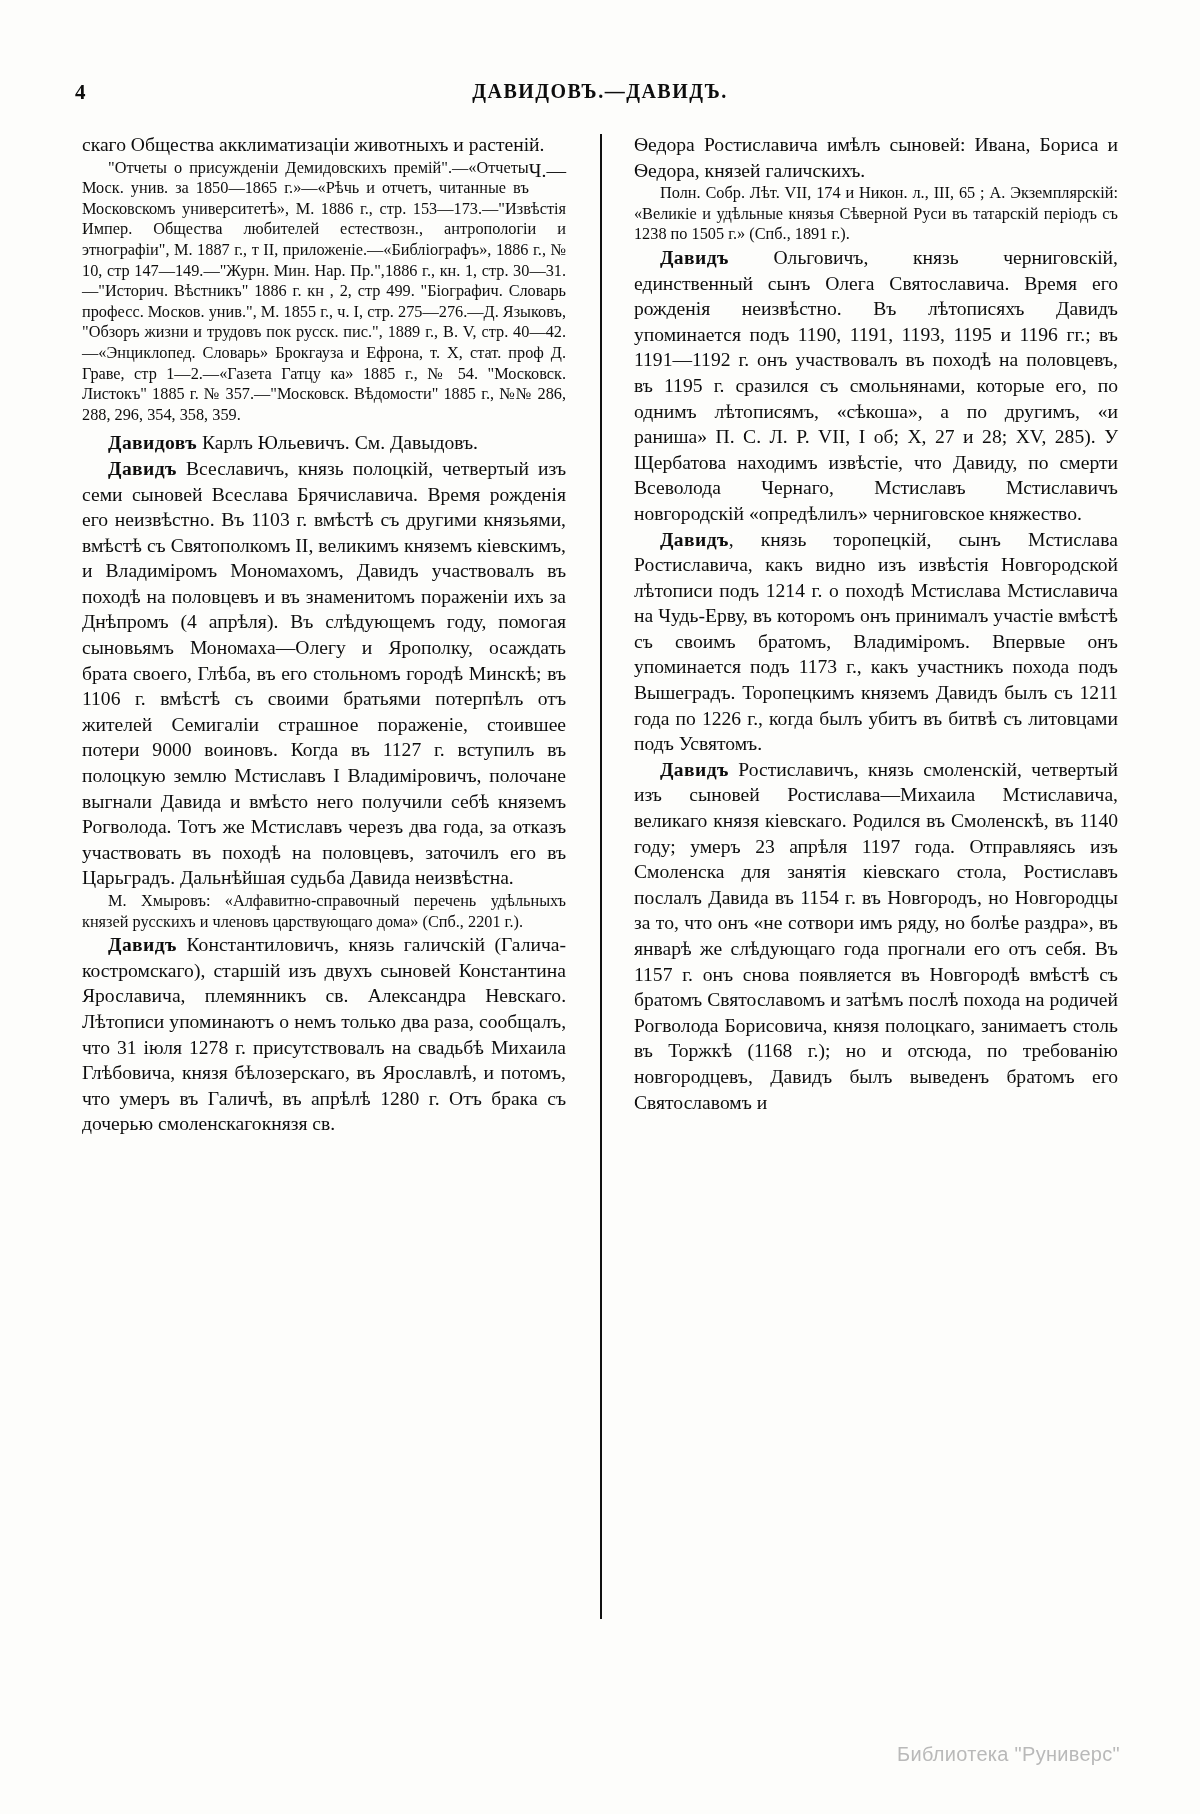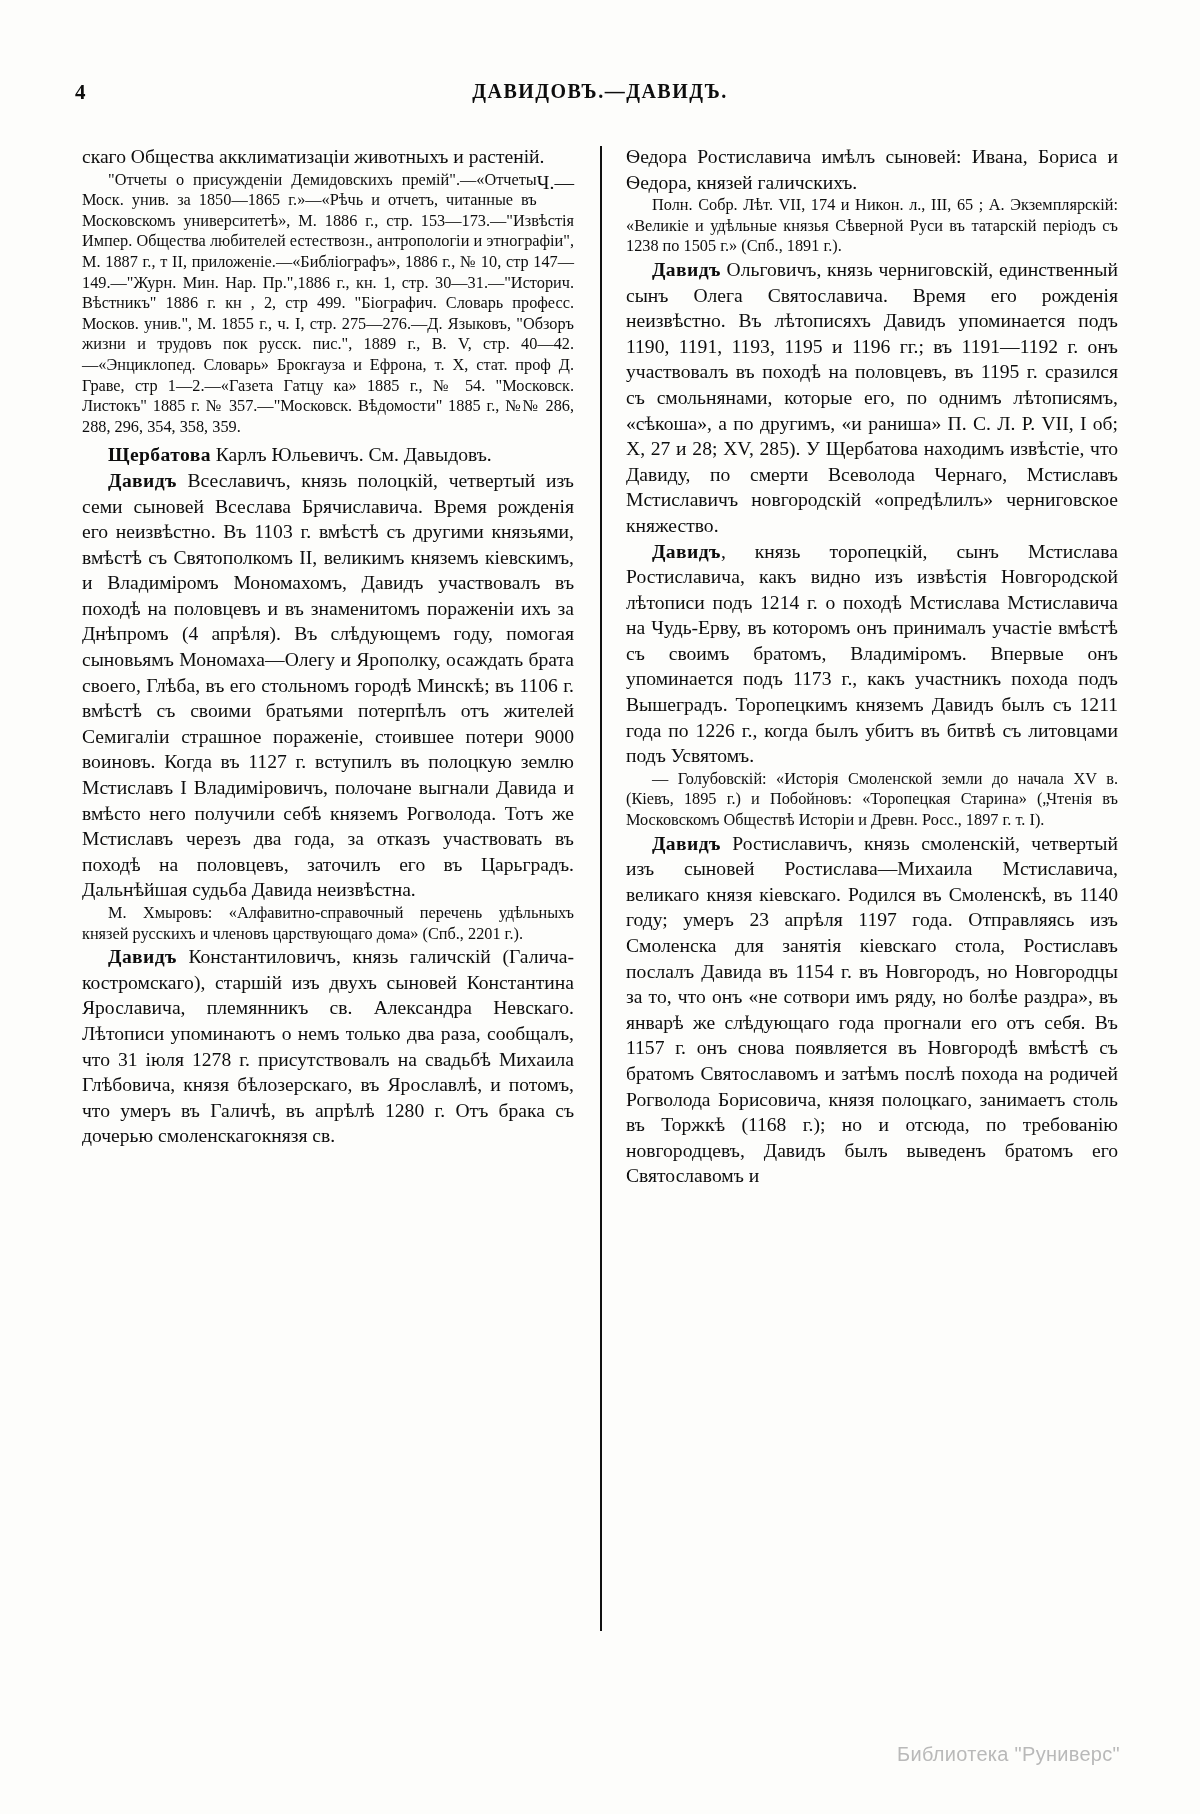--- a/index.html
+++ b/index.html
@@ -49,22 +49,21 @@
     font-family: "Liberation Serif", serif;
   }
   .columns {
     position: absolute;
     left: 82px;
     top: 132px;
     width: 1036px;
     height: 1500px;
     display: flex;
     flex-direction: row;
-    gap: 8px;
-    margin-top: 12px;
+    gap: 16px;
   }
   .col {
     width: 500px;
     position: relative;
   }
   .col-left { padding-right: 18px; }
   .rule {
     width: 2px;
     background: #111;
     margin: 2px 16px 0 0;
@@ -125,21 +124,21 @@
       <p class="body cont">
         <span>скаго Общества акклиматизаціи животныхъ и растеній.</span>
         <span style="float:right;">Ч.—</span>
       </p>
 
       <p class="small">"Отчеты о присужденіи Демидовскихъ премій".—«Отчеты Моск. унив. за 1850—1865 г.»—«Рѣчь и отчетъ, читанные въ Московскомъ университетѣ», М. 1886 г., стр. 153—173.—"Извѣстія Импер. Общества любителей естествозн., антропологіи и этнографіи", М. 1887 г., т II, приложеніе.—«Библіографъ», 1886 г., № 10, стр 147—149.—"Журн. Мин. Нар. Пр.",1886 г., кн. 1, стр. 30—31.—"Историч. Вѣстникъ" 1886 г. кн , 2, стр 499. "Біографич. Словарь професс. Москов. унив.", М. 1855 г., ч. I, стр. 275—276.—Д. Языковъ, "Обзоръ жизни и трудовъ пок русск. пис.", 1889 г., В. V, стр. 40—42.—«Энциклопед. Словарь» Брокгауза и Ефрона, т. X, стат. проф Д. Граве, стр 1—2.—«Газета Гатцу ка» 1885 г., № 54. "Московск. Листокъ" 1885 г. № 357.—"Московск. Вѣдомости" 1885 г., №№ 286, 288, 296, 354, 358, 359.</p>
 
       <div class="spacer-sm"></div>
 
       <p class="body ind">
-        <span class="hw">Щербатова</span><span>&nbsp;</span><span class="it">Карлъ Юльевичъ.</span><span class="it"> См. Давыдовъ.</span>
+        <span class="hw">Давидовъ</span><span>&nbsp;</span><span class="it">Карлъ Юльевичъ.</span><span class="it"> См. Давыдовъ.</span>
       </p>
 
       <p class="body ind">
         <span class="hw">Давидъ</span><span>&nbsp;</span><span class="it">Всеславичъ</span><span>, князь полоцкій, четвертый изъ семи сыновей Всеслава Брячиславича. Время рожденія его неизвѣстно. Въ 1103 г. вмѣстѣ съ другими князьями, вмѣстѣ съ Святополкомъ II, великимъ княземъ кіевскимъ, и Владиміромъ Мономахомъ, Давидъ участвовалъ въ походѣ на половцевъ и въ знаменитомъ пораженіи ихъ за Днѣпромъ (4 апрѣля). Въ слѣдующемъ году, помогая сыновьямъ Мономаха—Олегу и Ярополку, осаждать брата своего, Глѣба, въ его стольномъ городѣ Минскѣ; въ 1106 г. вмѣстѣ съ своими братьями потерпѣлъ отъ жителей Семигаліи страшное пораженіе, стоившее потери 9000 воиновъ. Когда въ 1127 г. вступилъ въ полоцкую землю Мстиславъ I Владиміровичъ, полочане выгнали Давида и вмѣсто него получили себѣ княземъ Рогволода. Тотъ же Мстиславъ черезъ два года, за отказъ участвовать въ походѣ на половцевъ, заточилъ его въ Царьградъ. Дальнѣйшая судьба Давида неизвѣстна.</span>
       </p>
 
       <p class="small">М. Хмыровъ: «Алфавитно-справочный перечень удѣльныхъ князей русскихъ и членовъ царствующаго дома» (Спб., 2201 г.).</p>
 
       <p class="body ind">
         <span class="hw">Давидъ</span><span>&nbsp;</span><span class="it">Константиловичъ</span><span>, князь галичскій (Галича-костромскаго), старшій изъ двухъ сыновей Константина Ярославича, племянникъ св. Александра Невскаго. Лѣтописи упоминаютъ о немъ только два раза, сообщалъ, что 31 іюля 1278 г. присутствовалъ на свадьбѣ Михаила Глѣбовича, князя бѣлозерскаго, въ Ярославлѣ, и потомъ, что умеръ въ Галичѣ, въ апрѣлѣ 1280 г. Отъ брака съ дочерью смоленскагокнязя св.</span>
@@ -157,21 +156,20 @@
 
       <p class="body ind">
         <span class="hw">Давидъ</span><span>&nbsp;</span><span class="it">Ольговичъ</span><span>, князь черниговскій, единственный сынъ Олега Святославича. Время его рожденія неизвѣстно. Въ лѣтописяхъ Давидъ упоминается подъ 1190, 1191, 1193, 1195 и 1196 гг.; въ 1191—1192 г. онъ участвовалъ въ походѣ на половцевъ, въ 1195 г. сразился съ смольнянами, которые его, по однимъ лѣтописямъ, «сѣкоша», а по другимъ, «и раниша» П. С. Л. Р. VII, I об; X, 27 и 28; XV, 285). У Щербатова находимъ извѣстіе, что Давиду, по смерти Всеволода Чернаго, Мстиславъ Мстиславичъ новгородскій «опредѣлилъ» черниговское княжество.</span>
       </p>
 
 
       <p class="body ind">
         <span class="hw">Давидъ</span><span>, князь торопецкій, сынъ Мстислава Ростиславича, какъ видно изъ извѣстія Новгородской лѣтописи подъ 1214 г. о походѣ Мстислава Мстиславича на Чудь-Ерву, въ которомъ онъ принималъ участіе вмѣстѣ съ своимъ братомъ, Владиміромъ. Впервые онъ упоминается подъ 1173 г., какъ участникъ похода подъ Вышеградъ. Торопецкимъ княземъ Давидъ былъ съ 1211 года по 1226 г., когда былъ убитъ въ битвѣ съ литовцами подъ Усвятомъ.</span>
       </p>
 
-      <p class="small">— Голубовскій: «Исторія Смоленской земли до начала XV в. (Кіевъ, 1895 г.) и Побойновъ: «Торопецкая Старина» („Чтенія въ Московскомъ Обществѣ Исторіи и Древн. Росс., 1897 г. т. I).</p>
 
       <p class="body ind">
         <span class="hw">Давидъ</span><span>&nbsp;</span><span class="it">Ростиславичъ</span><span>, князь смоленскій, четвертый изъ сыновей Ростислава—Михаила Мстиславича, великаго князя кіевскаго. Родился въ Смоленскѣ, въ 1140 году; умеръ 23 апрѣля 1197 года. Отправляясь изъ Смоленска для занятія кіевскаго стола, Ростиславъ послалъ Давида въ 1154 г. въ Новгородъ, но Новгородцы за то, что онъ «не сотвори имъ ряду, но болѣе раздра», въ январѣ же слѣдующаго года прогнали его отъ себя. Въ 1157 г. онъ снова появляется въ Новгородѣ вмѣстѣ съ братомъ Святославомъ и затѣмъ послѣ похода на родичей Рогволода Борисовича, князя полоцкаго, занимаетъ столь въ Торжкѣ (1168 г.); но и отсюда, по требованію новгородцевъ, Давидъ былъ выведенъ братомъ его Святославомъ и</span>
       </p>
 
     </div>
 
   </div>
 
   <div class="watermark">Библиотека "Руниверс"</div>

